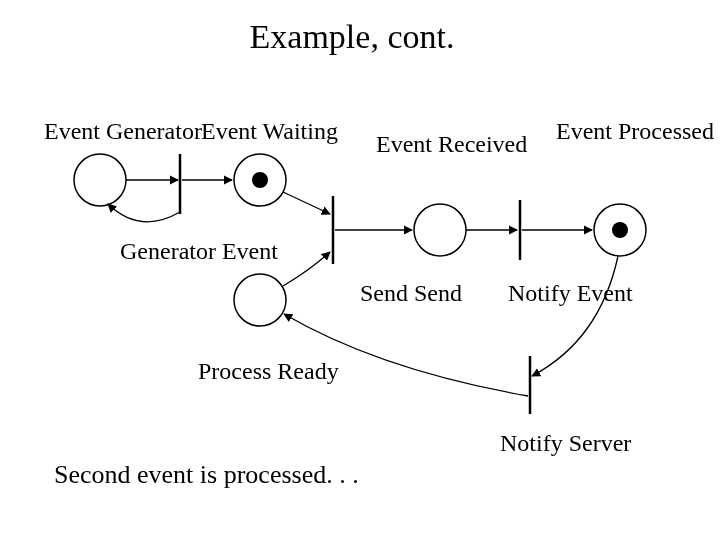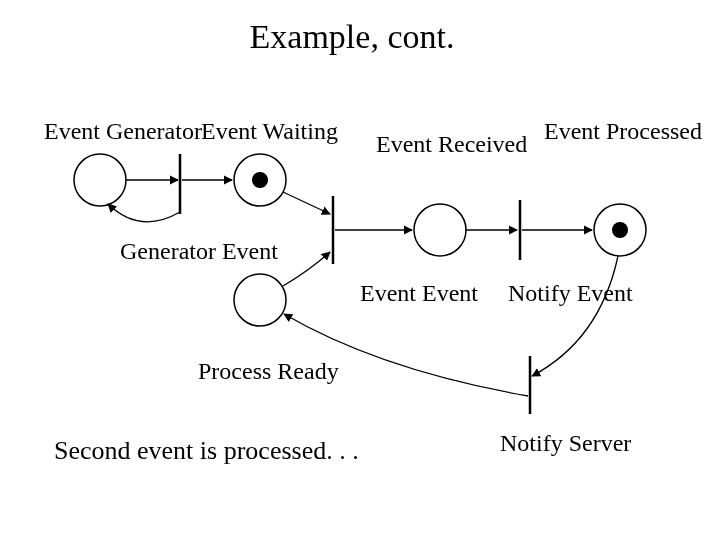--- a/index.html
+++ b/index.html
@@ -36,29 +36,29 @@
   }
 </style>
 </head>
 <body>
 
 <div class="title">Example, cont.</div>
 
 <div class="label" style="left:44px; top:118px;">Event Generator</div>
 <div class="label" style="left:201px; top:118px;">Event Waiting</div>
 <div class="label" style="left:376px; top:118px;margin-top:13px;">Event Received</div>
-<div class="label" style="left:544px; top:118px;">Event Processed</div>
+<div class="label" style="left:556px; top:118px;">Event Processed</div>
 
 <div class="label" style="left:120px; top:238px;">Generator Event</div>
-<div class="label" style="left:360px; top:280px;">Event Event</div>
+<div class="label" style="left:360px; top:280px;">Send Send</div>
 <div class="label" style="left:508px; top:280px;">Notify Event</div>
 <div class="label" style="left:198px; top:358px;">Process Ready</div>
 <div class="label" style="left:500px; top:418px;margin-top:12px;">Notify Server</div>
 
-<div class="footer" style="left:54px; top:436px;">Second event is processed. . .</div>
+<div class="footer" style="left:54px; top:460px;">Second event is processed. . .</div>
 
 <svg width="720" height="540">
   <defs>
     <marker id="arrow" viewBox="0 0 10 10" refX="9" refY="5" markerWidth="7" markerHeight="7" orient="auto-start-reverse">
       <path d="M 0 0 L 10 5 L 0 10 z" fill="#000"></path>
     </marker>
   </defs>
 
   <circle cx="100" cy="180" r="26" fill="none" stroke="#000" stroke-width="1.5"></circle>
 

